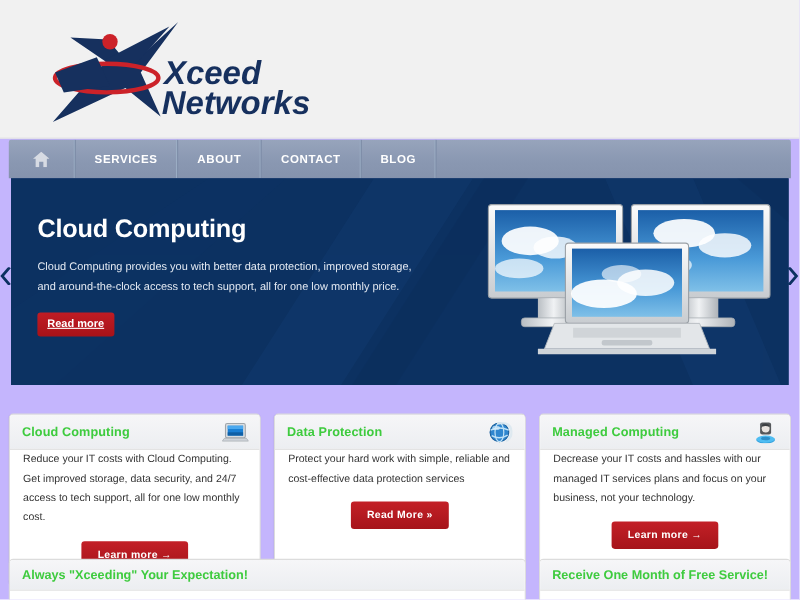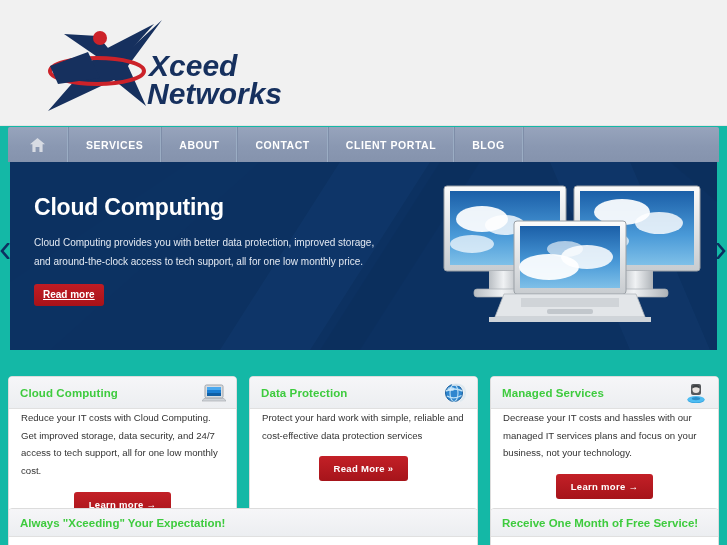--- a/index.html
+++ b/index.html
@@ -2,21 +2,21 @@
 <html><head>
 <meta charset="utf-8">
 <style>
   * { box-sizing: border-box; margin: 0; padding: 0; }
   html, body {
     width: 727px; height: 545px;
     background: #ffffff;
     font-family: "Liberation Sans", sans-serif;
     overflow: hidden;
   }
-  .page { position: relative; width: 727px; height: 545px; background: #14b8a6; }
+  .page { position: relative; width: 727px; height: 545px; background: #c4b5fd; }
 
   
   .header {
     position: relative;
     height: 126px;
     background: #f1f1f1;
     border-bottom: 1px solid #e4e4e4;
   }
   .logo { position: absolute; left: 34px; top: 14px; width: 252px; height: 100px; }
   .logo svg { display: block; }
@@ -169,23 +169,20 @@
       </svg>
     </div>
     <div class="nav-item">
       <span>SERVICES</span>
     </div>
     <div class="nav-item">
       <span>ABOUT</span>
     </div>
     <div class="nav-item">
       <span>CONTACT</span>
-    </div>
-    <div class="nav-item">
-      <span>CLIENT PORTAL</span>
     </div>
     <div class="nav-item">
       <span>BLOG</span>
     </div>
     <div class="nav-filler"></div>
   </div>
 
   <div class="hero">
     <svg class="hero-bg" width="707" height="188" viewBox="0 0 707 188" preserveAspectRatio="none">
       <rect width="707" height="188" fill="#0c3161"></rect>
@@ -307,21 +304,21 @@
       <div class="card-body">
         <div class="card-text">Protect your hard work with simple, reliable and cost-effective data protection services</div>
         <div class="card-foot">
           <span class="btn-red">Read More »</span>
         </div>
       </div>
     </div>
 
     <div class="card">
       <div class="card-head">
-        <div class="card-title">Managed Services</div>
+        <div class="card-title">Managed Computing</div>
         <div class="card-icon">
           <svg width="20" height="20" viewBox="0 0 20 20">
             <rect x="5" y="1" width="10" height="11" rx="2" fill="#55585b"></rect>
             <circle cx="10" cy="6.5" r="3.6" fill="#e8e3df"></circle>
             <path d="M6.6 3.5 Q10 0.6 13.4 3.5 L13.4 5.2 Q10 3.2 6.6 5.2 Z" fill="#3c3f42"></path>
             <ellipse cx="10" cy="17" rx="8.5" ry="3.2" fill="#2f9fdc"></ellipse>
             <ellipse cx="10" cy="16.2" rx="8.5" ry="3.2" fill="#4fbdf2"></ellipse>
             <ellipse cx="10" cy="15.6" rx="4.2" ry="1.6" fill="#2b8ec9"></ellipse>
           </svg>
         </div>

